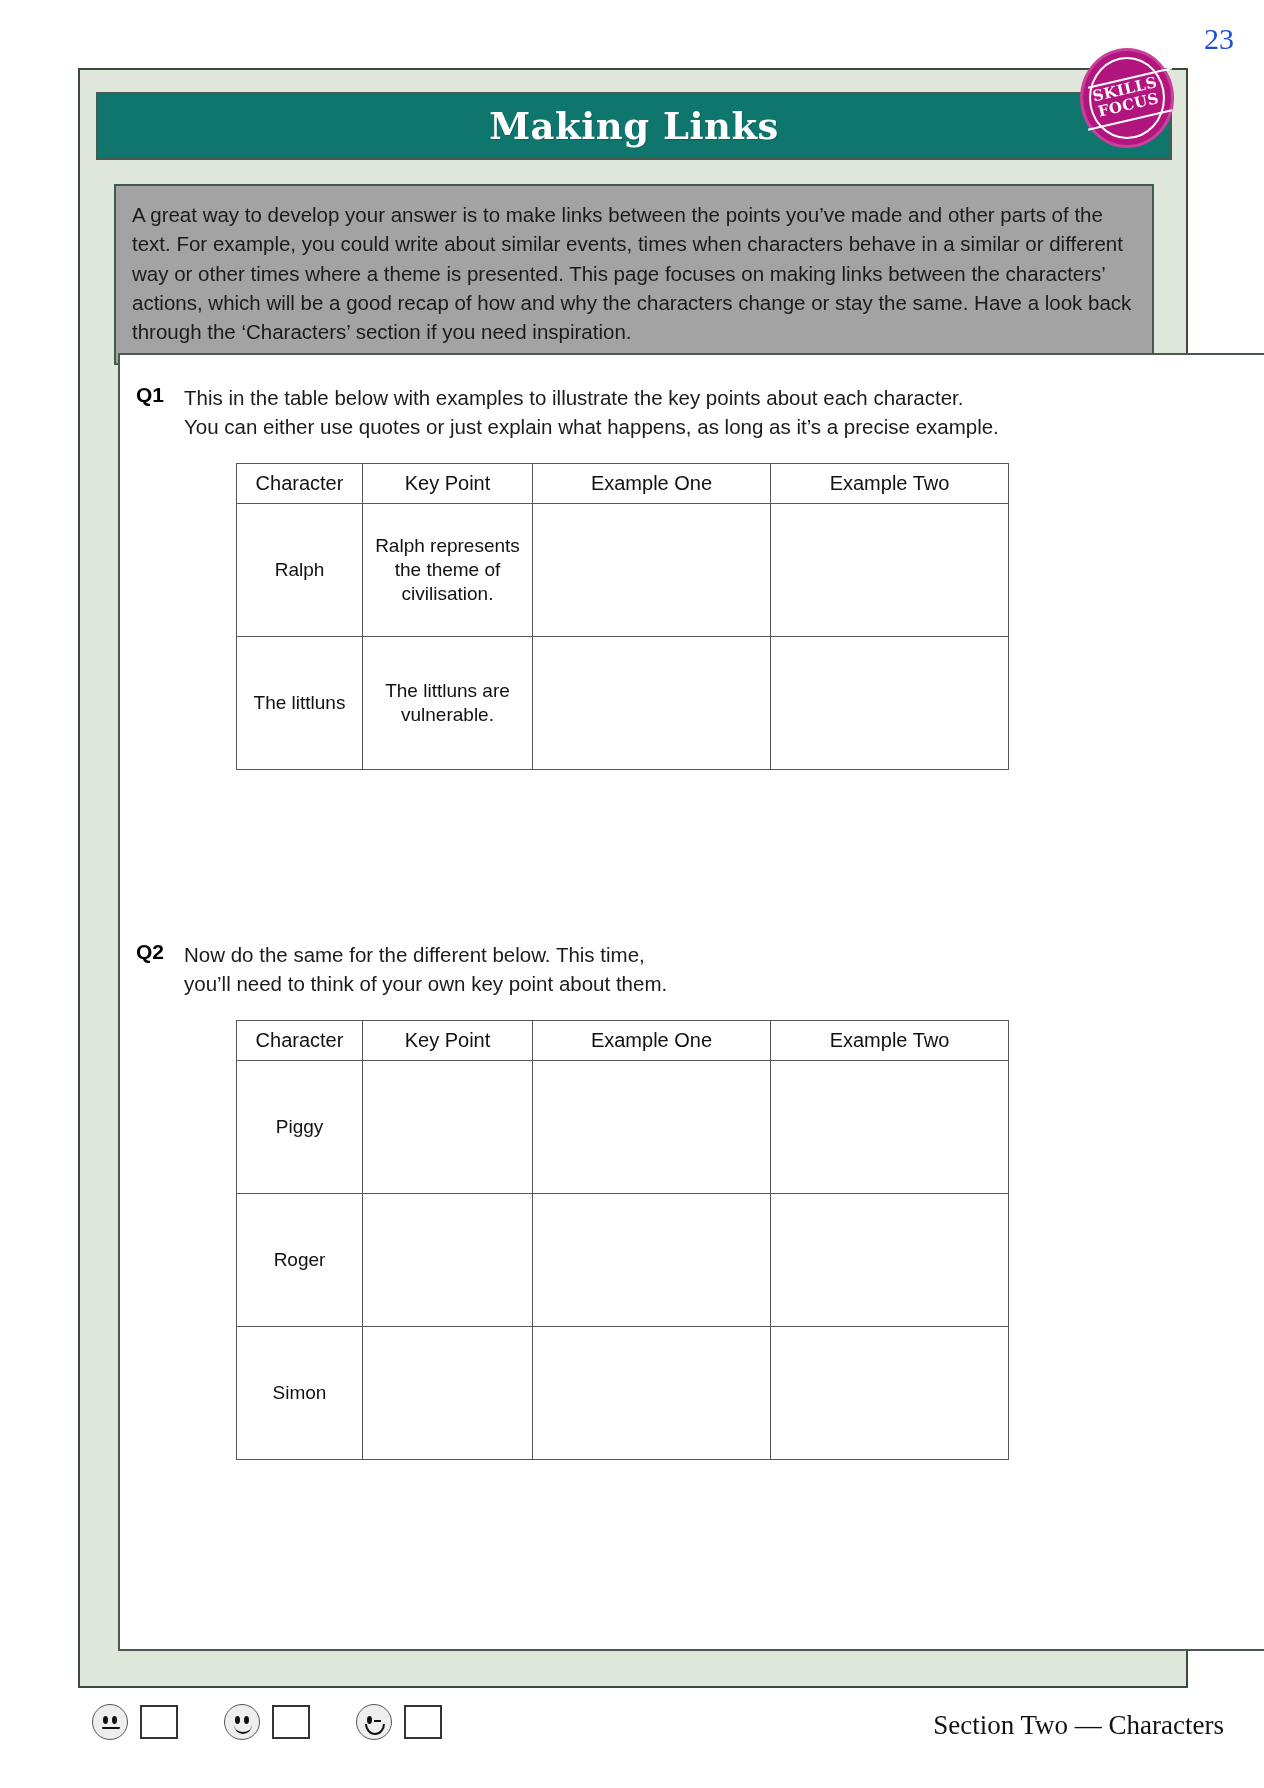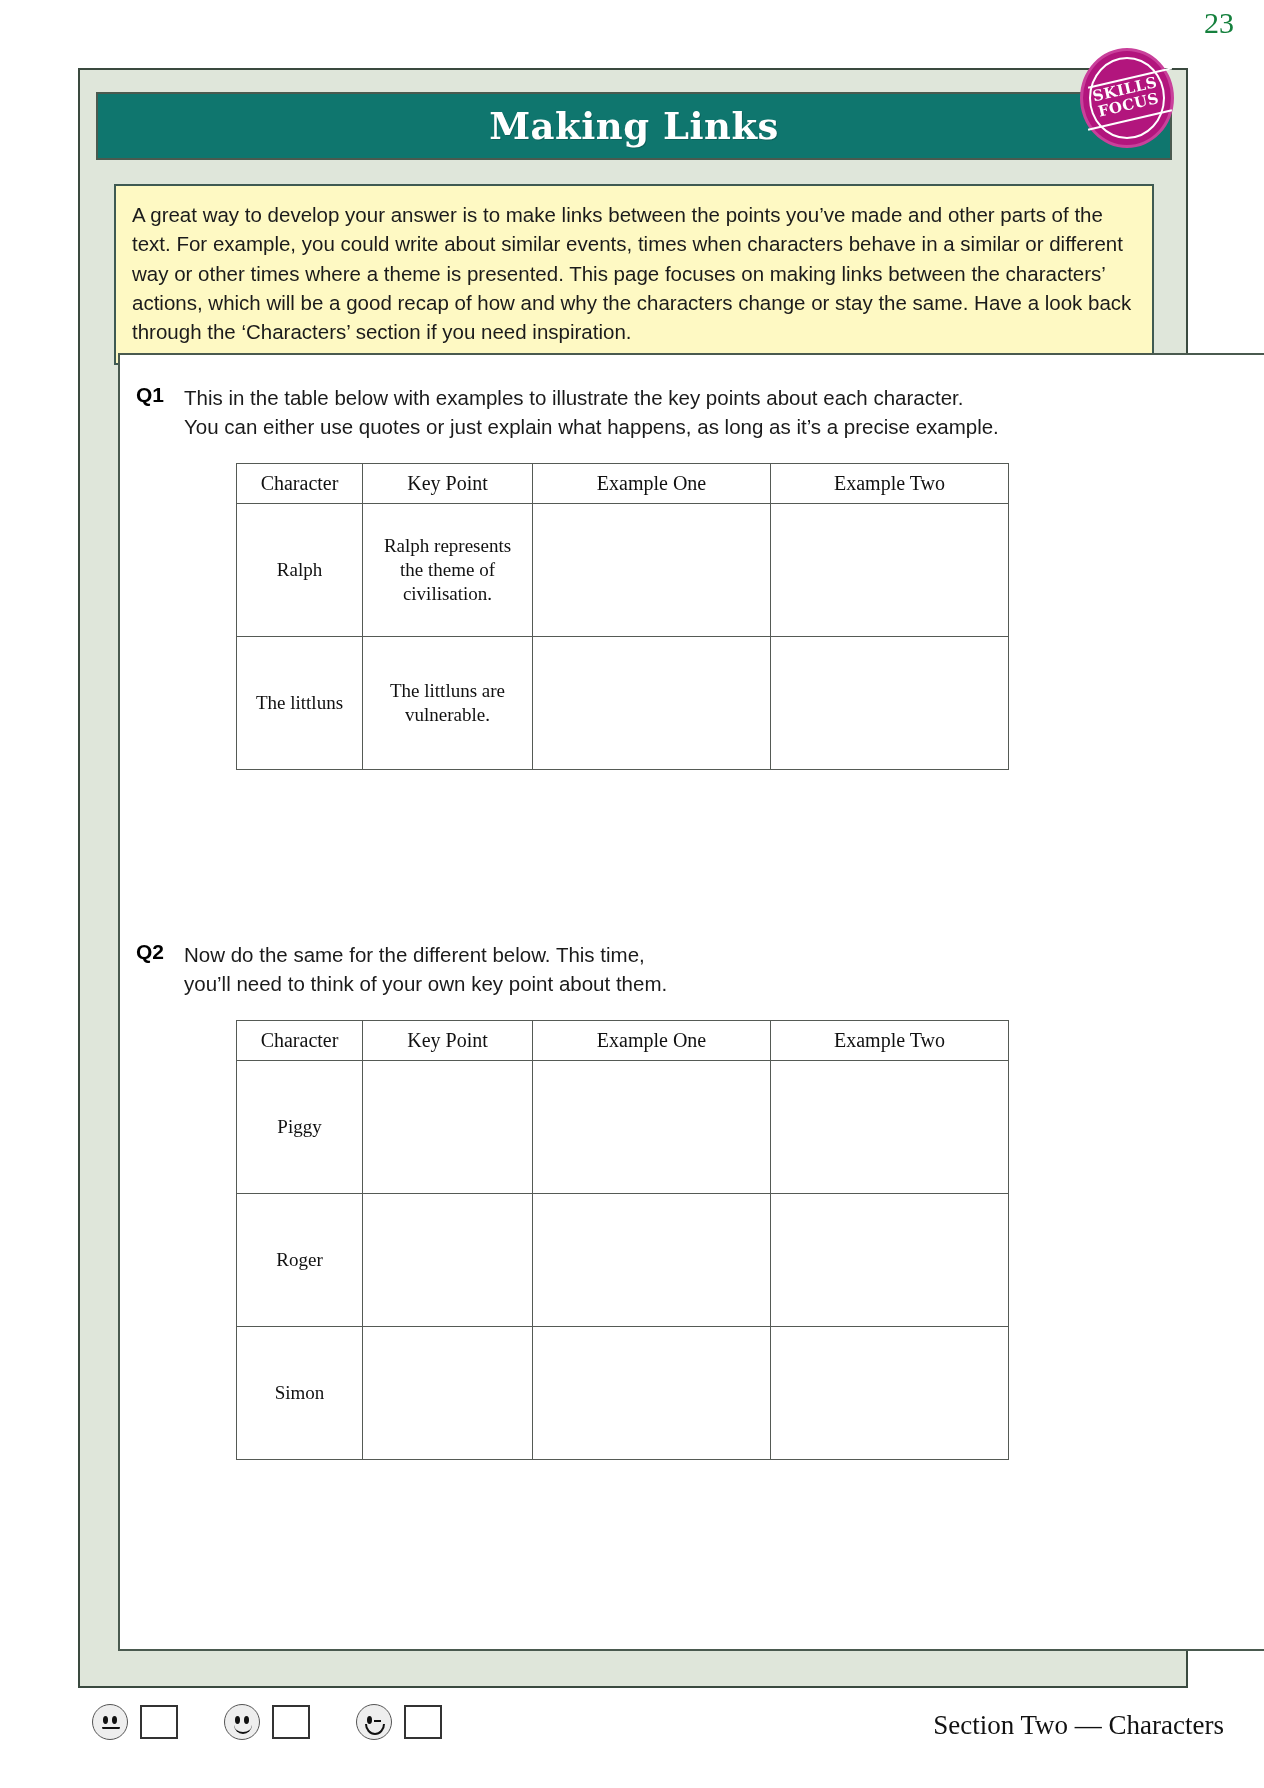--- a/index.html
+++ b/index.html
@@ -9,25 +9,25 @@
     height: 1788px;
     background: #ffffff;
     font-family: "Liberation Sans", sans-serif;
     position: relative;
     overflow: hidden;
   }
 
   
   .page-number {
     position: absolute;
-    top: 6px;
+    top: 22px;
     right: 30px;
     font-family: "Liberation Serif", serif;
     font-size: 30px;
-    color: #15803d;
+    color: #1d4ed8;
   }
 
   
   .page-panel {
     position: absolute;
     left: 78px;
     top: 68px;
     width: 1110px;
     height: 1620px;
     background: #dfe6da;
@@ -100,21 +100,21 @@
   .skills-badge .w1 { font-size: 15px; letter-spacing: 0.5px; display:block; }
   .skills-badge .w2 { font-size: 15px; letter-spacing: 0.5px; display:block; }
 
   
   .intro-box {
     position: absolute;
     left: 34px;
     top: 114px;
     width: 1040px;
     padding: 14px 16px 16px 16px;
-    background: #fef9c3;
+    background: #a3a3a3;
     border: 2px solid #3f5a52;
   }
   .intro-box p {
     font-family: "Liberation Sans", sans-serif;
     font-size: 20.5px;
     line-height: 1.43;
     color: #1b1b1b;
   }
 
   
@@ -161,21 +161,21 @@
     table-layout: fixed;
   }
   #table-1 { left: 116px; top: 108px; }
   #table-2 { left: 116px; top: 665px; }
 
   .ws-table th,
   .ws-table td {
     border: 1.5px solid #555a55;
     text-align: center;
     vertical-align: middle;
-    font-family: Liberation Serif, serif;
+    font-family: Liberation Sans, sans-serif;
     color: #111;
   }
   .ws-table th {
     font-size: 20px;
     font-weight: normal;
     height: 40px;
     padding: 3px 4px;
   }
   .ws-table td {
     font-size: 19px;

